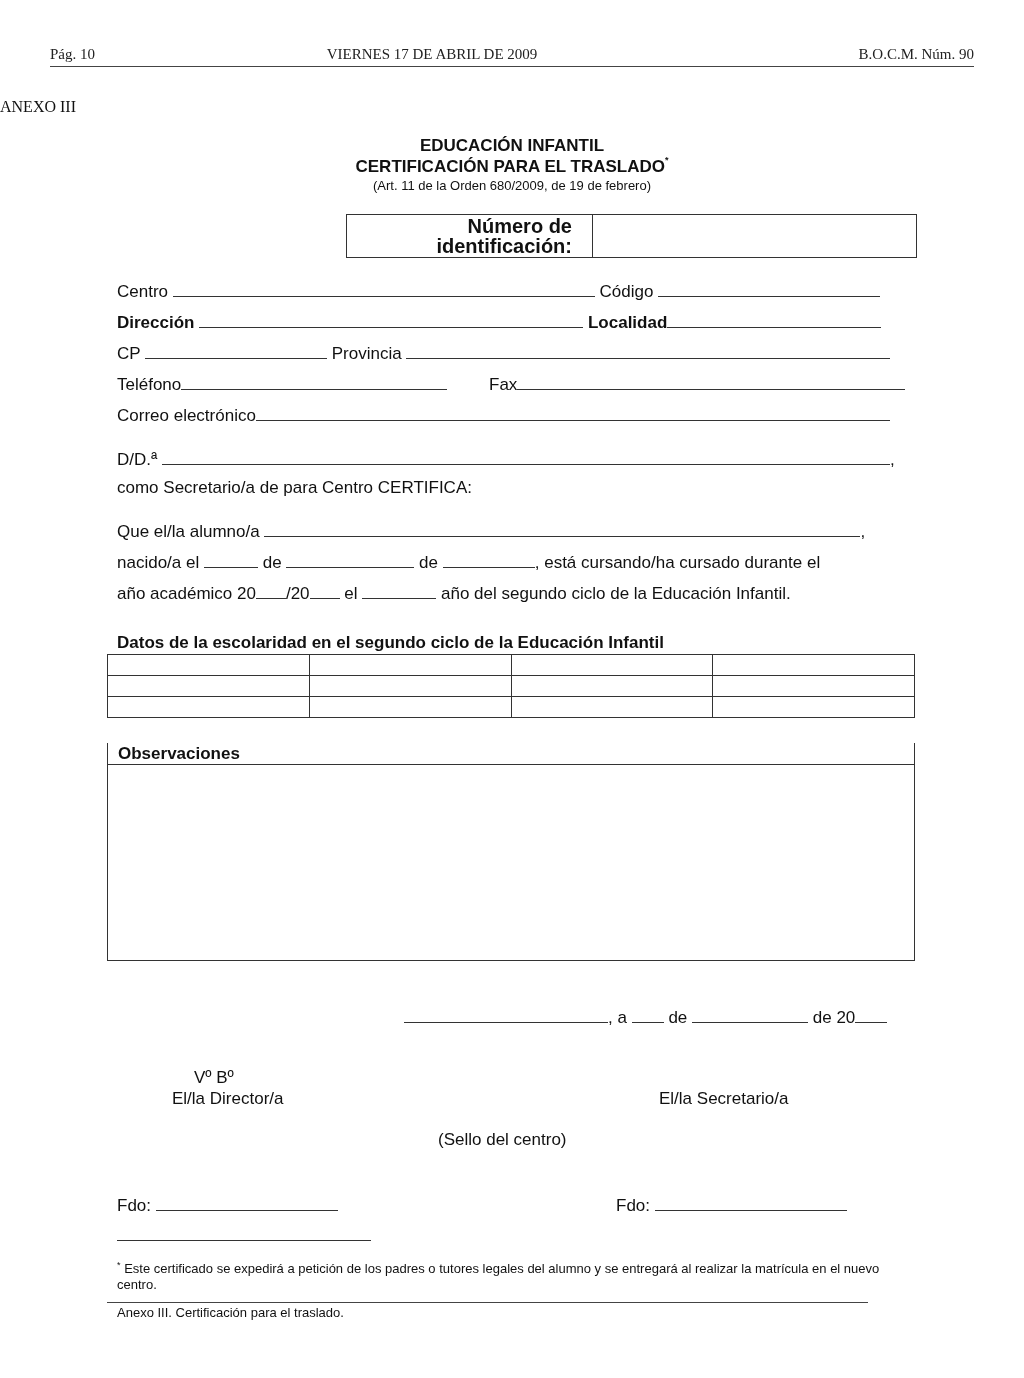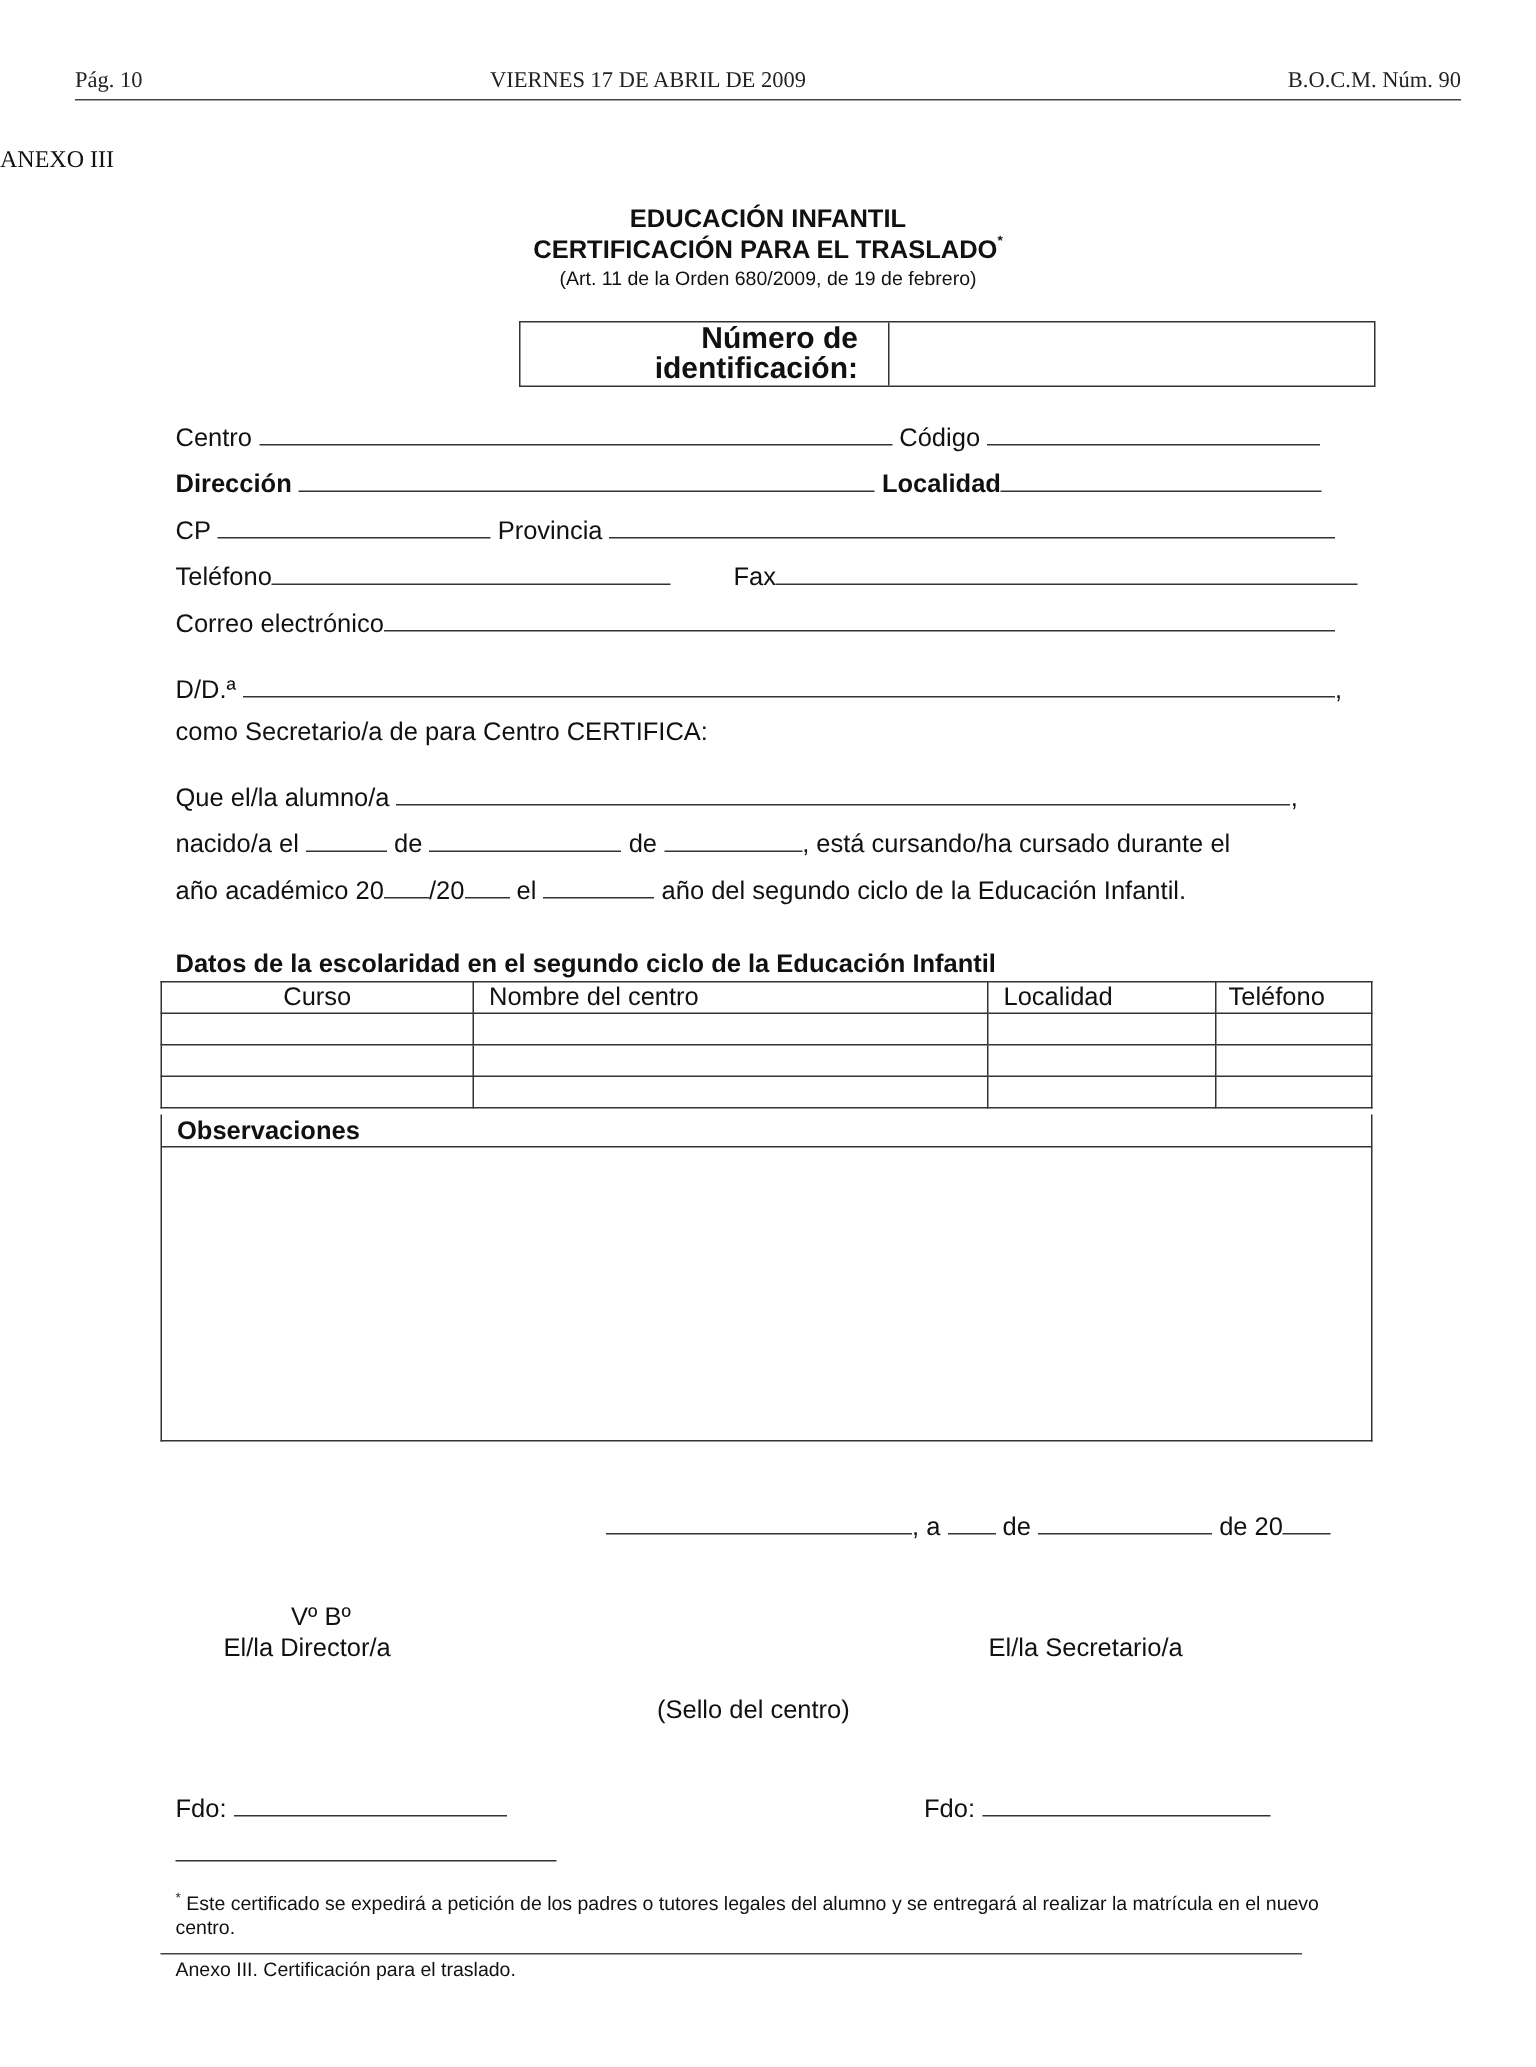--- a/index.html
+++ b/index.html
@@ -105,26 +105,20 @@
 <div class="abs sans line" style="left:117px;top:582px;">
   <span>año académico 20</span><span class="blank" style="width:30px;"></span><span>/20</span><span class="blank" style="width:30px;"></span>
   <span>el</span>
   <span class="blank" style="width:74px;"></span>
   <span>año del segundo ciclo de la Educación Infantil.</span>
 </div>
 
 <div class="abs sans esc-title">Datos de la escolaridad en el segundo ciclo de la Educación Infantil</div>
 <table class="esc sans">
   <tbody>
-      <tr>
-    <td class="c" style="width:207px;">Curso</td>
-    <td style="width:332px;">Nombre del centro</td>
-    <td style="width:141px;">Localidad</td>
-    <td style="padding-left:8px;">Teléfono</td>
-  </tr>
   <tr>
     <td></td>
     <td></td>
     <td></td>
     <td></td>
   </tr>
   <tr>
     <td></td>
     <td></td>
     <td></td>
@@ -145,21 +139,21 @@
 
 <div class="abs sans line" style="left:404px;top:1006px;">
   <span class="blank" style="width:204px;"></span><span>, a</span>
   <span class="blank" style="width:32px;"></span>
   <span>de</span>
   <span class="blank" style="width:116px;"></span>
   <span>de 20</span><span class="blank" style="width:32px;"></span>
 </div>
 
 <div class="abs sans line" style="left:194px;top:1068px;">Vº Bº</div>
-<div class="abs sans line" style="left:149px;top:1089px;">El/la Director/a</div>
+<div class="abs sans line" style="left:172px;top:1089px;">El/la Director/a</div>
 <div class="abs sans line" style="left:659px;top:1089px;">El/la Secretario/a</div>
 <div class="abs sans line" style="left:438px;top:1130px;">(Sello del centro)</div>
 
 <div class="abs sans line" style="left:117px;top:1194px;">
   <span>Fdo:</span>
   <span class="blank" style="width:182px;"></span>
 </div>
 <div class="abs sans line" style="left:616px;top:1194px;">
   <span>Fdo:</span>
   <span class="blank" style="width:192px;"></span>

